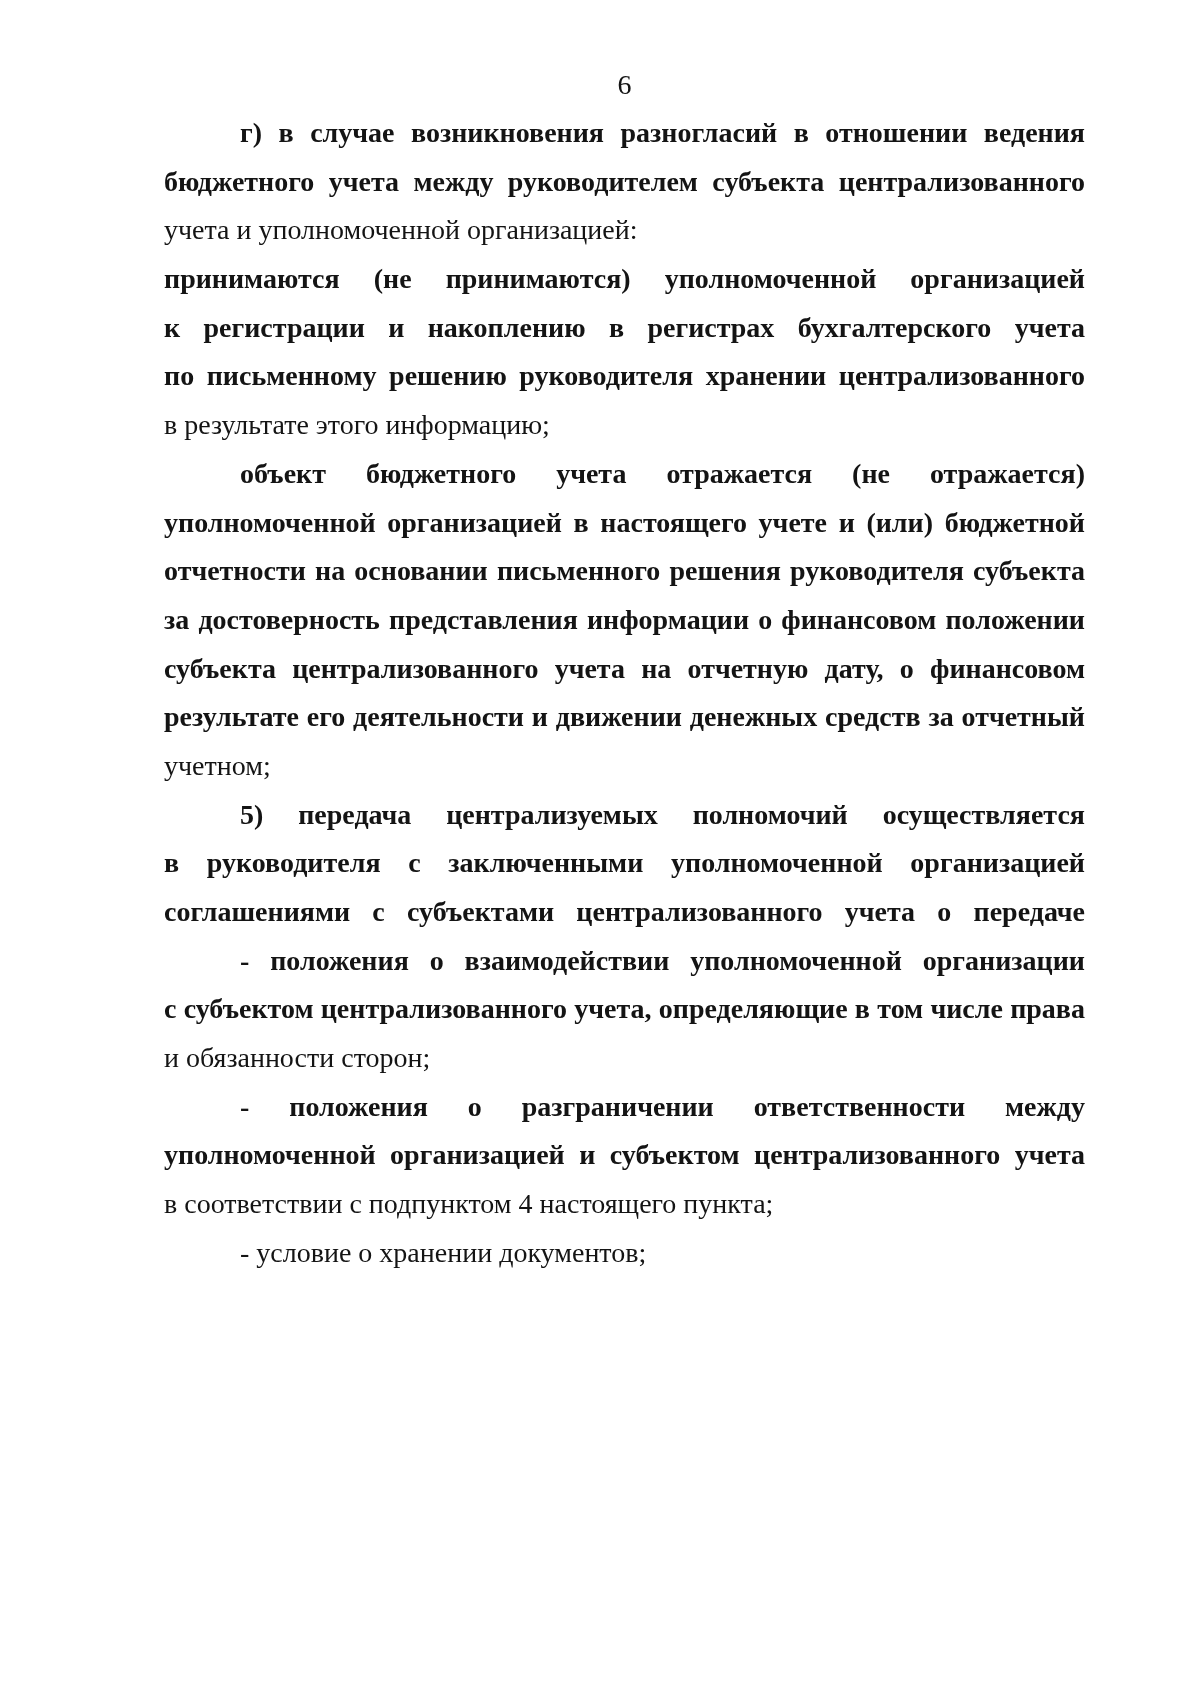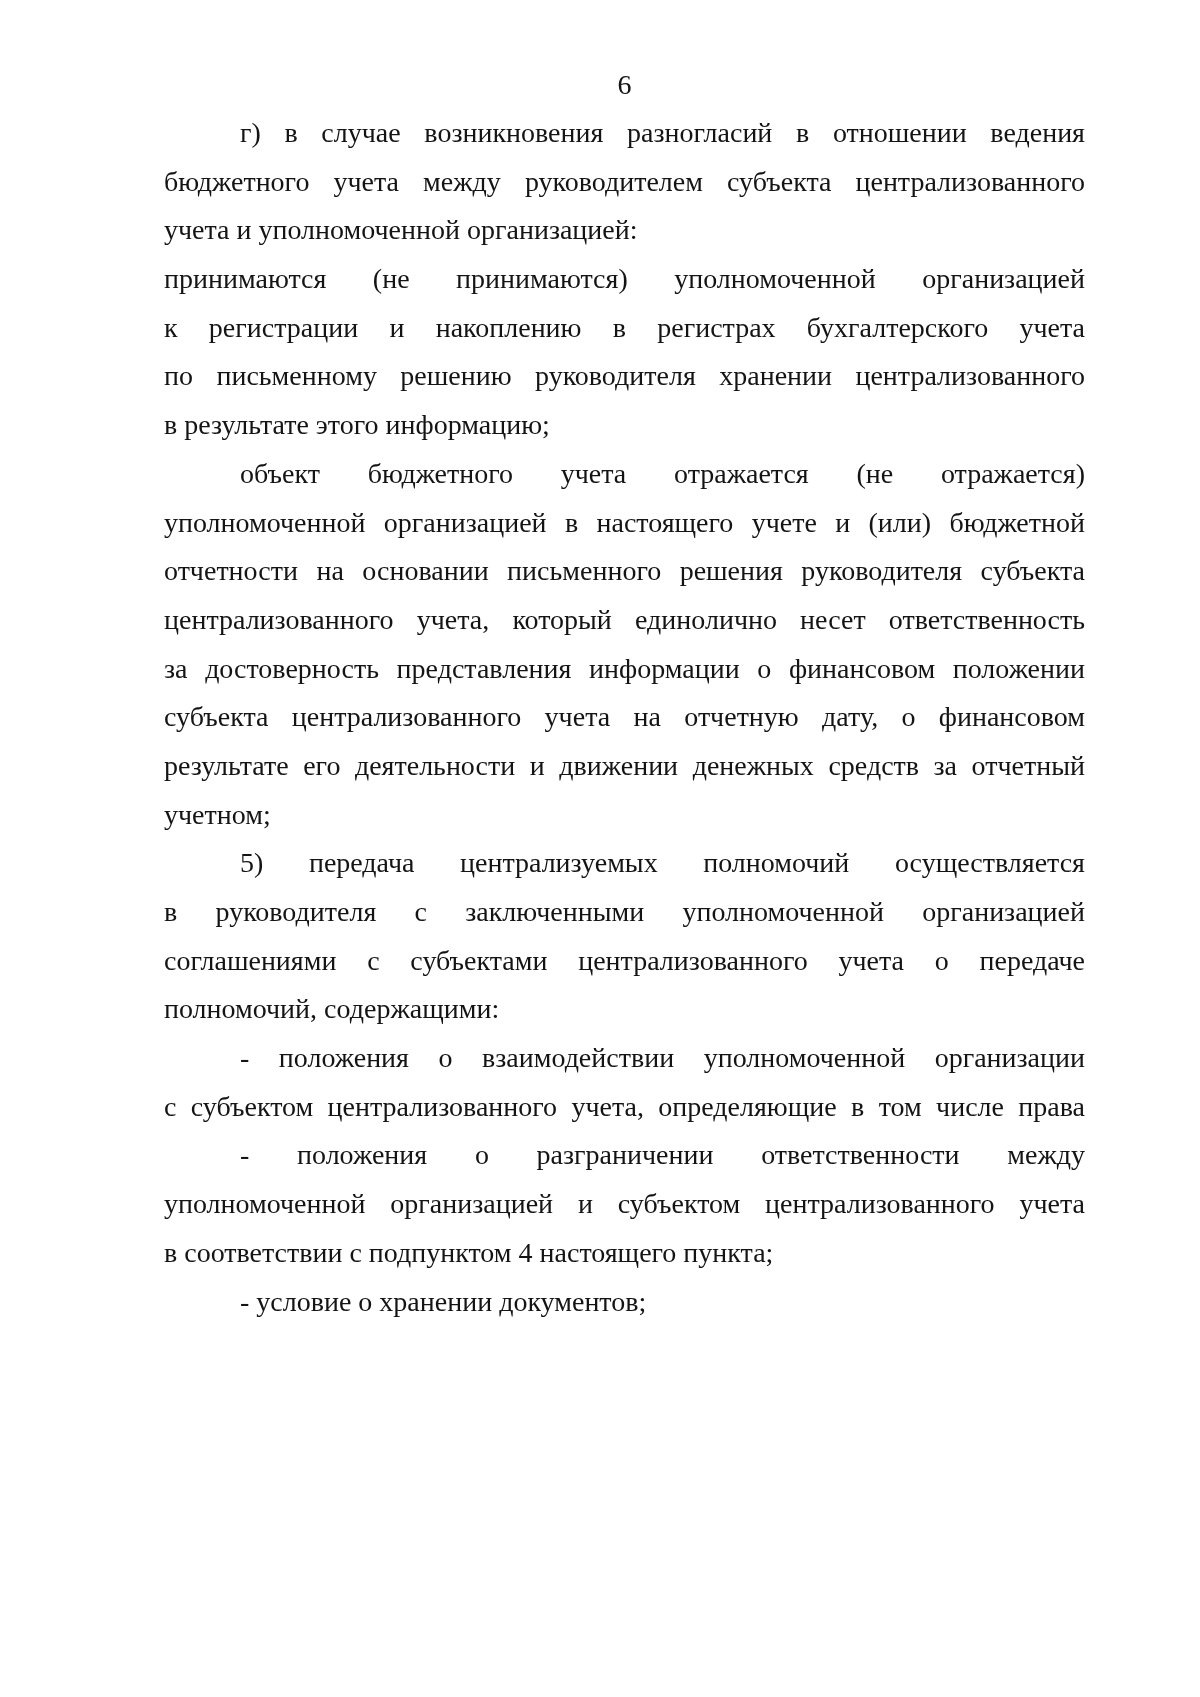--- a/index.html
+++ b/index.html
@@ -34,20 +34,21 @@
   }
   .line {
     height: 48.7px;
     line-height: 48.7px;
     overflow: hidden;
   }
   
   .jl {
     text-align: justify;
     text-align-last: justify;
+    font-weight: bold;
     -moz-text-align-last: justify;
   }
   
   .last {
     text-align: center;
     text-align-last: left;
   }
   
   .indent {
     padding-left: 76px;
@@ -68,35 +69,34 @@
         <div class="para">
           <div class="line jl">принимаются (не принимаются) уполномоченной организацией</div>
           <div class="line jl">к регистрации и накоплению в регистрах бухгалтерского учета</div>
           <div class="line jl">по письменному решению руководителя хранении централизованного</div>
           <div class="line last">в результате этого информацию;</div>
         </div>
         <div class="para">
           <div class="line indent jl">объект бюджетного учета отражается (не отражается)</div>
           <div class="line jl">уполномоченной организацией в настоящего учете и (или) бюджетной</div>
           <div class="line jl">отчетности на основании письменного решения руководителя субъекта</div>
-          <div class="line jl">централизованного учета, который единолично несет ответственность</div>
           <div class="line jl">за достоверность представления информации о финансовом положении</div>
           <div class="line jl">субъекта централизованного учета на отчетную дату, о финансовом</div>
           <div class="line jl">результате его деятельности и движении денежных средств за отчетный</div>
           <div class="line last">учетном;</div>
         </div>
         <div class="para">
           <div class="line indent jl">5) передача централизуемых полномочий осуществляется</div>
           <div class="line jl">в руководителя с заключенными уполномоченной организацией</div>
           <div class="line jl">соглашениями с субъектами централизованного учета о передаче</div>
-          <div class="line last">полномочий, содержащими:</div>
         </div>
         <div class="para">
           <div class="line indent jl">- положения о взаимодействии уполномоченной организации</div>
           <div class="line jl">с субъектом централизованного учета, определяющие в том числе права</div>
+          <div class="line last">и обязанности сторон;</div>
         </div>
         <div class="para">
           <div class="line indent jl">- положения о разграничении ответственности между</div>
           <div class="line jl">уполномоченной организацией и субъектом централизованного учета</div>
           <div class="line last">в соответствии с подпунктом 4 настоящего пункта;</div>
         </div>
         <div class="para">
           <div class="line indent last">- условие о хранении документов;</div>
         </div>
       </div>

